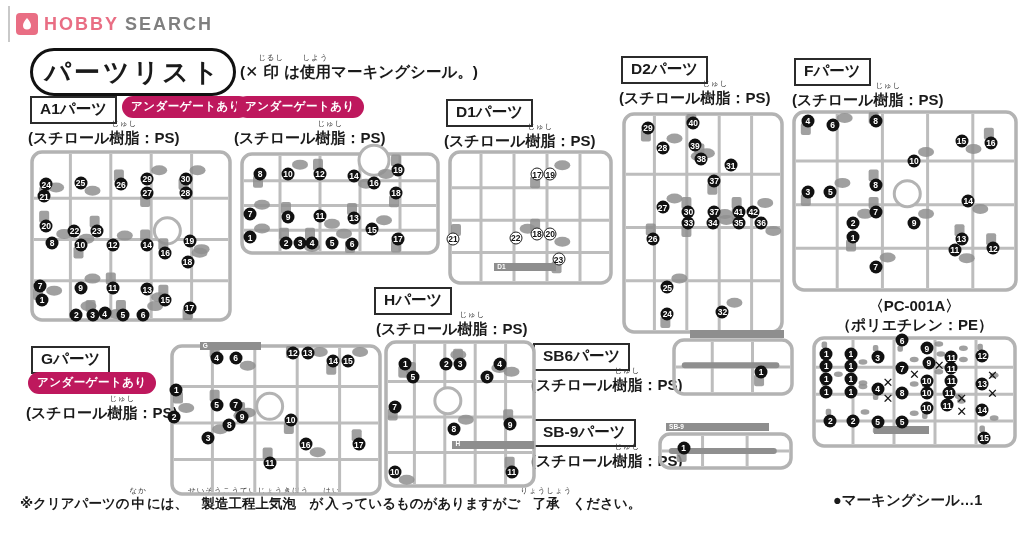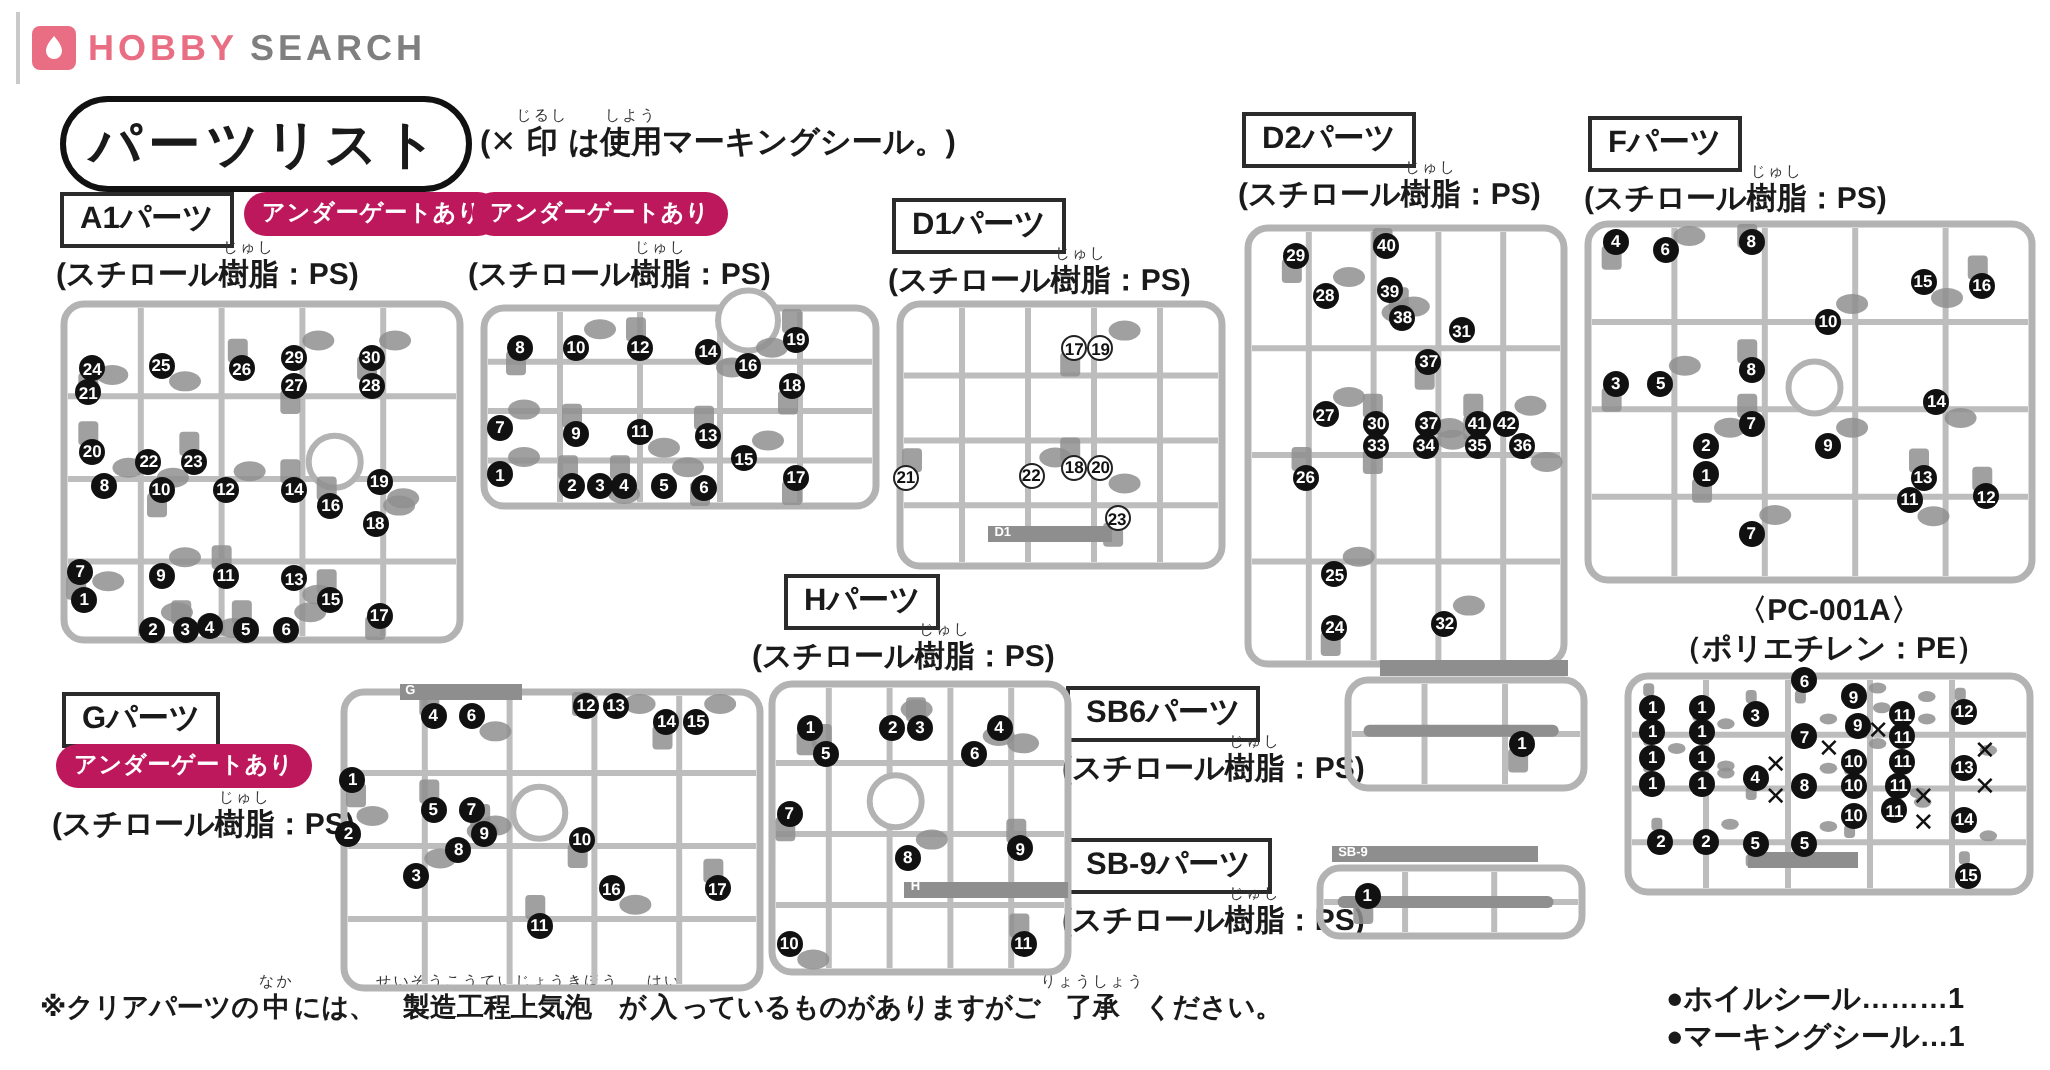--- a/index.html
+++ b/index.html
@@ -174,21 +174,21 @@
       <span class="seg">
         <span class="rt">じゅし</span>
         <span class="base">樹脂</span>
       </span>
       <span class="seg">
         <span class="rt">&nbsp;</span>
         <span class="base">：PS)</span>
       </span>
     </div>
 
-  <span class="abs plabel" style="left:392px;top:287px;">Hパーツ</span>
+  <span class="abs plabel" style="left:374px;top:287px;">Hパーツ</span>
   <div class="abs rtext" style="left:376px;top:311px;">
       <span class="seg">
         <span class="rt">&nbsp;</span>
         <span class="base">(スチロール</span>
       </span>
       <span class="seg">
         <span class="rt">じゅし</span>
         <span class="base">樹脂</span>
       </span>
       <span class="seg">
@@ -228,21 +228,20 @@
         <span class="base">：PS)</span>
       </span>
     </div>
 
   <div class="abs" style="left:812px;top:297px;width:205px;">
     <div class="pc-title">〈PC-001A〉</div>
     <div class="pc-title">（ポリエチレン：PE）</div>
   </div>
 
   <div class="abs seals" style="left:833px;top:491px;">
-    <div>●ホイルシール………1</div>
     <div>●マーキングシール…1</div>
   </div>
 
   <div class="abs rtext footer" style="left:20px;top:487px;">
       <span class="seg">
         <span class="rt">&nbsp;</span>
         <span class="base">※クリアパーツの</span>
       </span>
       <span class="seg">
         <span class="rt">なか</span>

